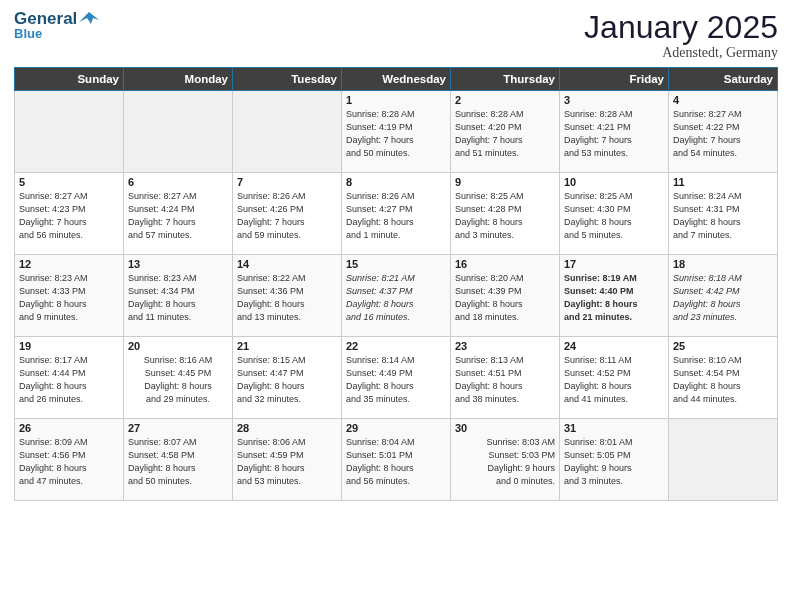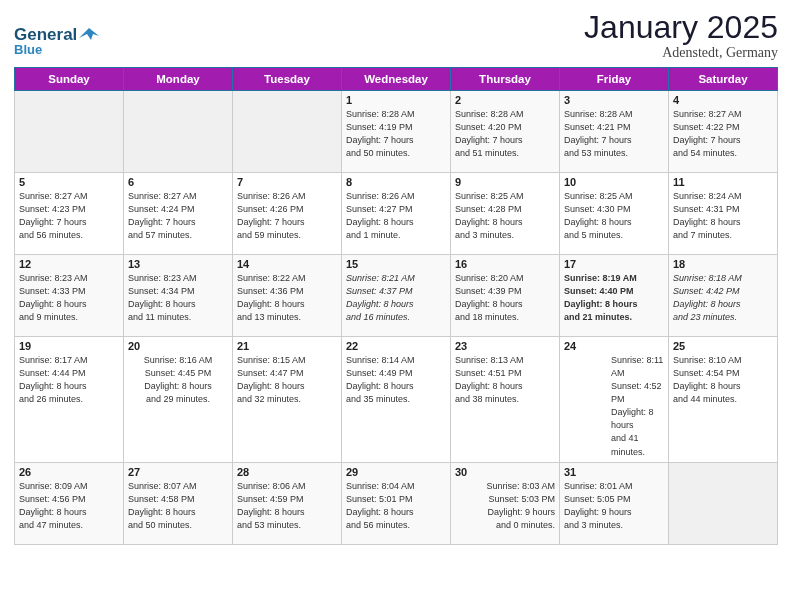--- a/index.html
+++ b/index.html
@@ -40,26 +40,26 @@
       font-size: 14px;
       color: #444;
       font-family: Liberation Serif, serif;
     }
     .calendar {
       width: 100%;
       border-collapse: collapse;
       table-layout: fixed;
     }
     .calendar thead th {
-      background: #a21caf;
+      background: #404040;
       color: #fff;
       font-size: 11.5px;
       font-weight: bold;
       padding: 5px 4px;
-      text-align: center;
+      text-align: right;
       border: 1px solid #2471a3;
     }
     .calendar tbody td {
       border: 1px solid #ccc;
       vertical-align: top;
       padding: 3px 4px;
       font-size: 9.2px;
       color: #222;
       height: 82px;
       background: #fff;
@@ -81,21 +81,21 @@
     .empty-cell {
       background: #f0f0f0 !important;
     }
   </style>
 </head>
 <body>
 
 <div class="container">
   <div class="header">
     <div class="logo">
-      <div style="display:flex; flex-direction:column; align-items:flex-start; line-height:1.1;margin-top:16px;">
+      <div style="display:flex; flex-direction:column; align-items:flex-start; line-height:1.1;">
         <div style="display:flex; align-items:center;">
           <span style="font-size:17px; font-weight:bold; color:#1a5276;">General</span>
           <svg width="20" height="18" viewBox="0 0 20 18" style="margin-left:2px;">
             <polygon points="10,2 20,10 14,8 12,14 8,8 0,12" fill="#2e86c1"></polygon>
           </svg>
         </div>
         <span style="font-size:13px; font-weight:bold; color:#2e86c1; margin-top:-2px;">Blue</span>
       </div>
     </div>
     <div class="title-block">
@@ -283,21 +283,21 @@
           </td>
           <td>
             <span class="day-number">23</span>
             <div class="day-info" style="white-space: pre-line;">Sunrise: 8:13 AM
 Sunset: 4:51 PM
 Daylight: 8 hours
 and 38 minutes.</div>
           </td>
           <td>
             <span class="day-number">24</span>
-            <div class="day-info" style="white-space: pre-line; margin-left: 47px;">Sunrise: 8:11 AM
+            <div class="day-info" style="white-space: pre-line;">Sunrise: 8:11 AM
 Sunset: 4:52 PM
 Daylight: 8 hours
 and 41 minutes.</div>
           </td>
           <td>
             <span class="day-number">25</span>
             <div class="day-info" style="white-space: pre-line;">Sunrise: 8:10 AM
 Sunset: 4:54 PM
 Daylight: 8 hours
 and 44 minutes.</div>

